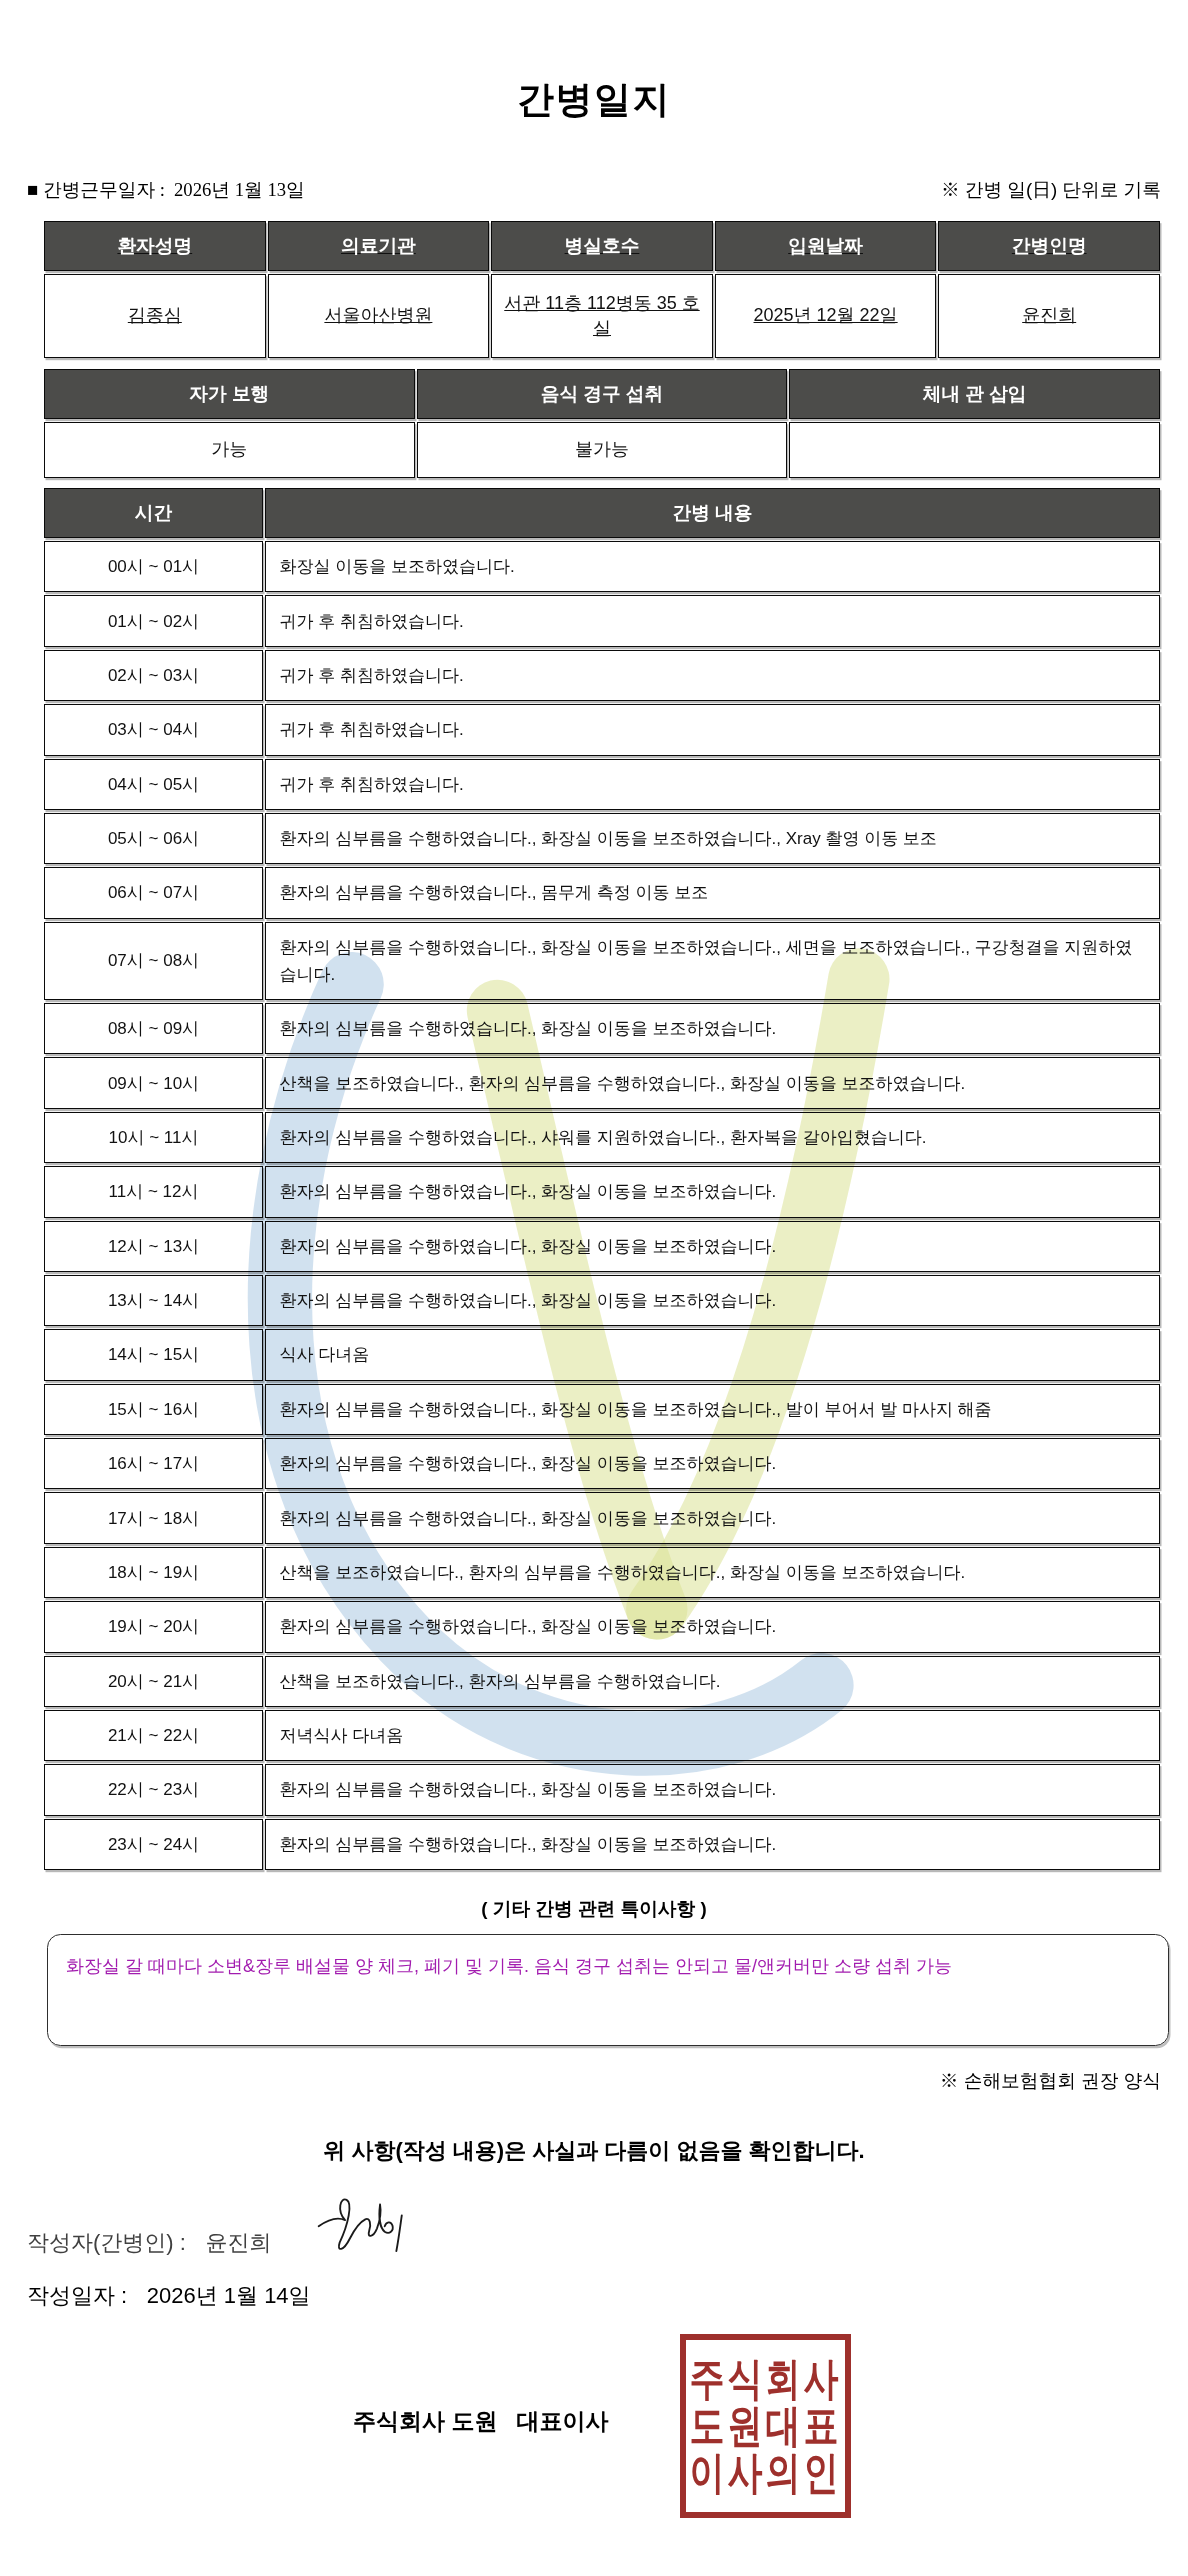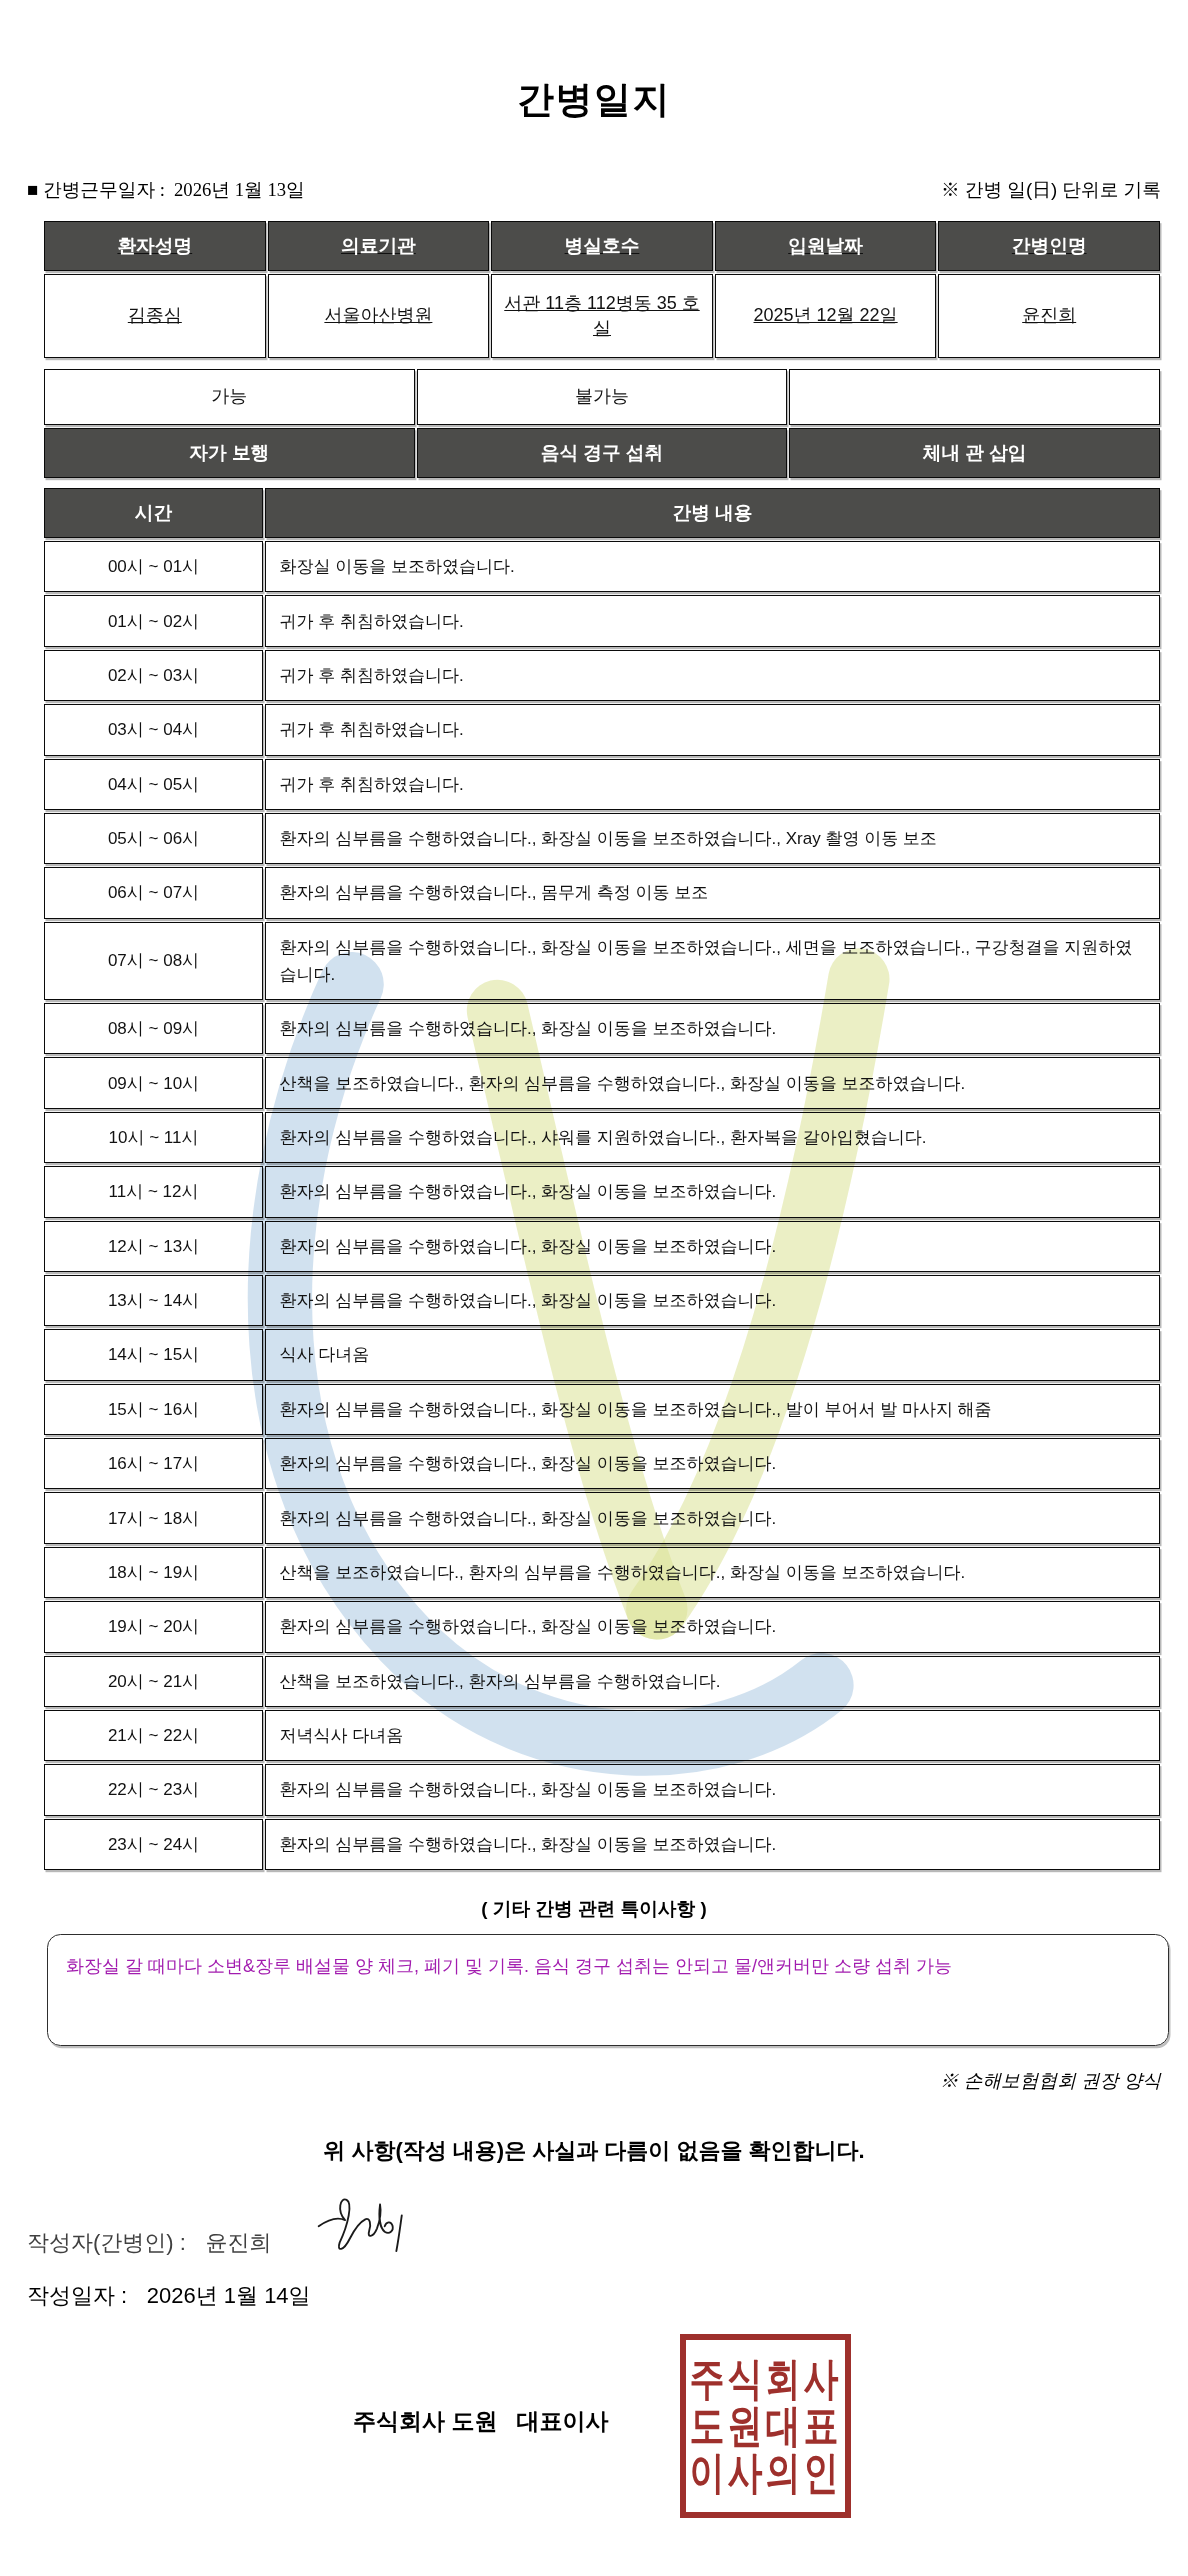--- a/index.html
+++ b/index.html
@@ -81,21 +81,21 @@
     min-height:72px;
     border:1.5px solid #2e2e2e;
     border-radius:13.5px;
     box-shadow:1.5px 2.2px 0 rgba(0,0,0,0.25);
     padding:19px 18px;
     font-size:18px; line-height:25.4px; color:#a21caf;
   }
   .form-note {
     margin:22.5px 27px 0 0;
     text-align:right;
-    font-size:18.7px; color:#000;font-style:italic;
+    font-size:18.7px; color:#000;
   }
 
   .confirm-line {
     margin-top:42px;
     text-align:center;
     font-size:22px; font-weight:bold; color:#000;
   }
 
   .writer-line {
     margin:43px 0 0 27px;
@@ -183,29 +183,29 @@
             <td>2025년 12월 22일</td>
             <td>윤진희</td>
           </tr>
       </tbody>
     </table>
 
     <table class="sheet" id="status-table">
       <tbody>
         <tr>
 
+        <th>자가 보행</th>
+            <th>음식 경구 섭취</th>
+            <th>체내 관 삽입</th>
+          </tr>
+        <tr>
+
         <td>가능</td>
             <td>불가능</td>
             <td></td>
-          </tr>
-        <tr>
-
-        <th>자가 보행</th>
-            <th>음식 경구 섭취</th>
-            <th>체내 관 삽입</th>
           </tr>
       </tbody>
     </table>
 
     <table class="sheet" id="log-table">
       <colgroup>
           <col class="time-col">
           <col>
         </colgroup>
       <thead>

